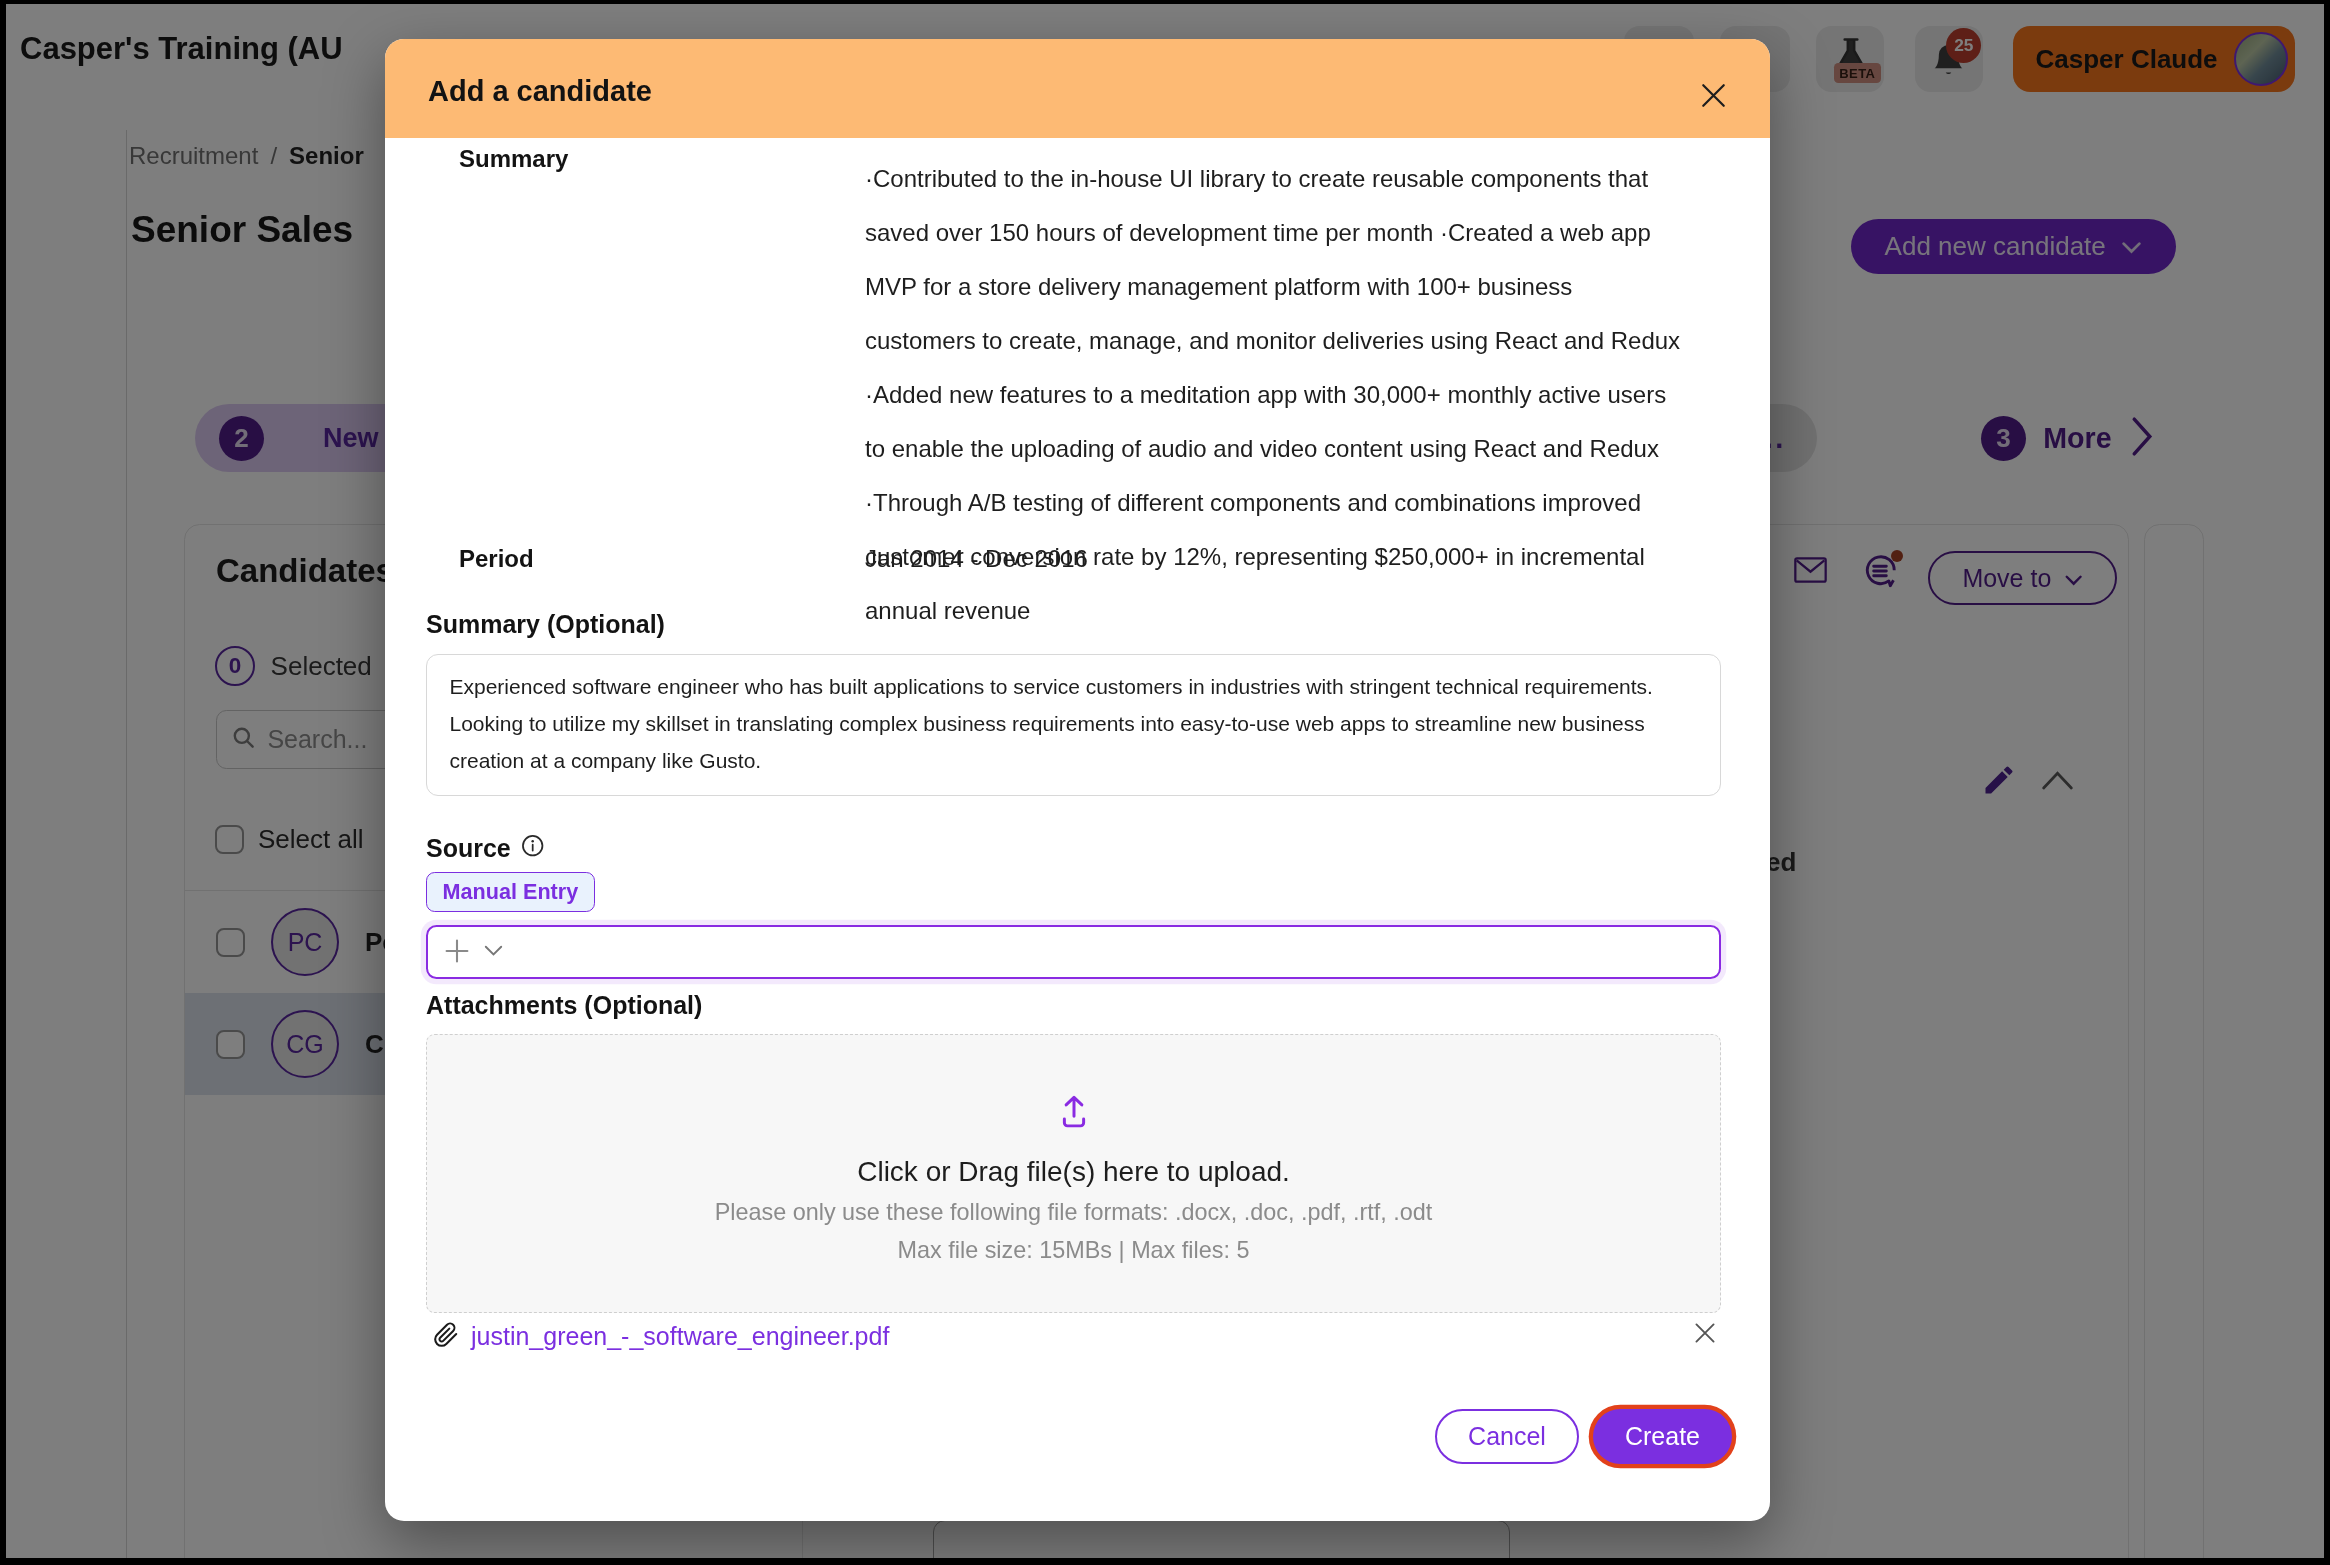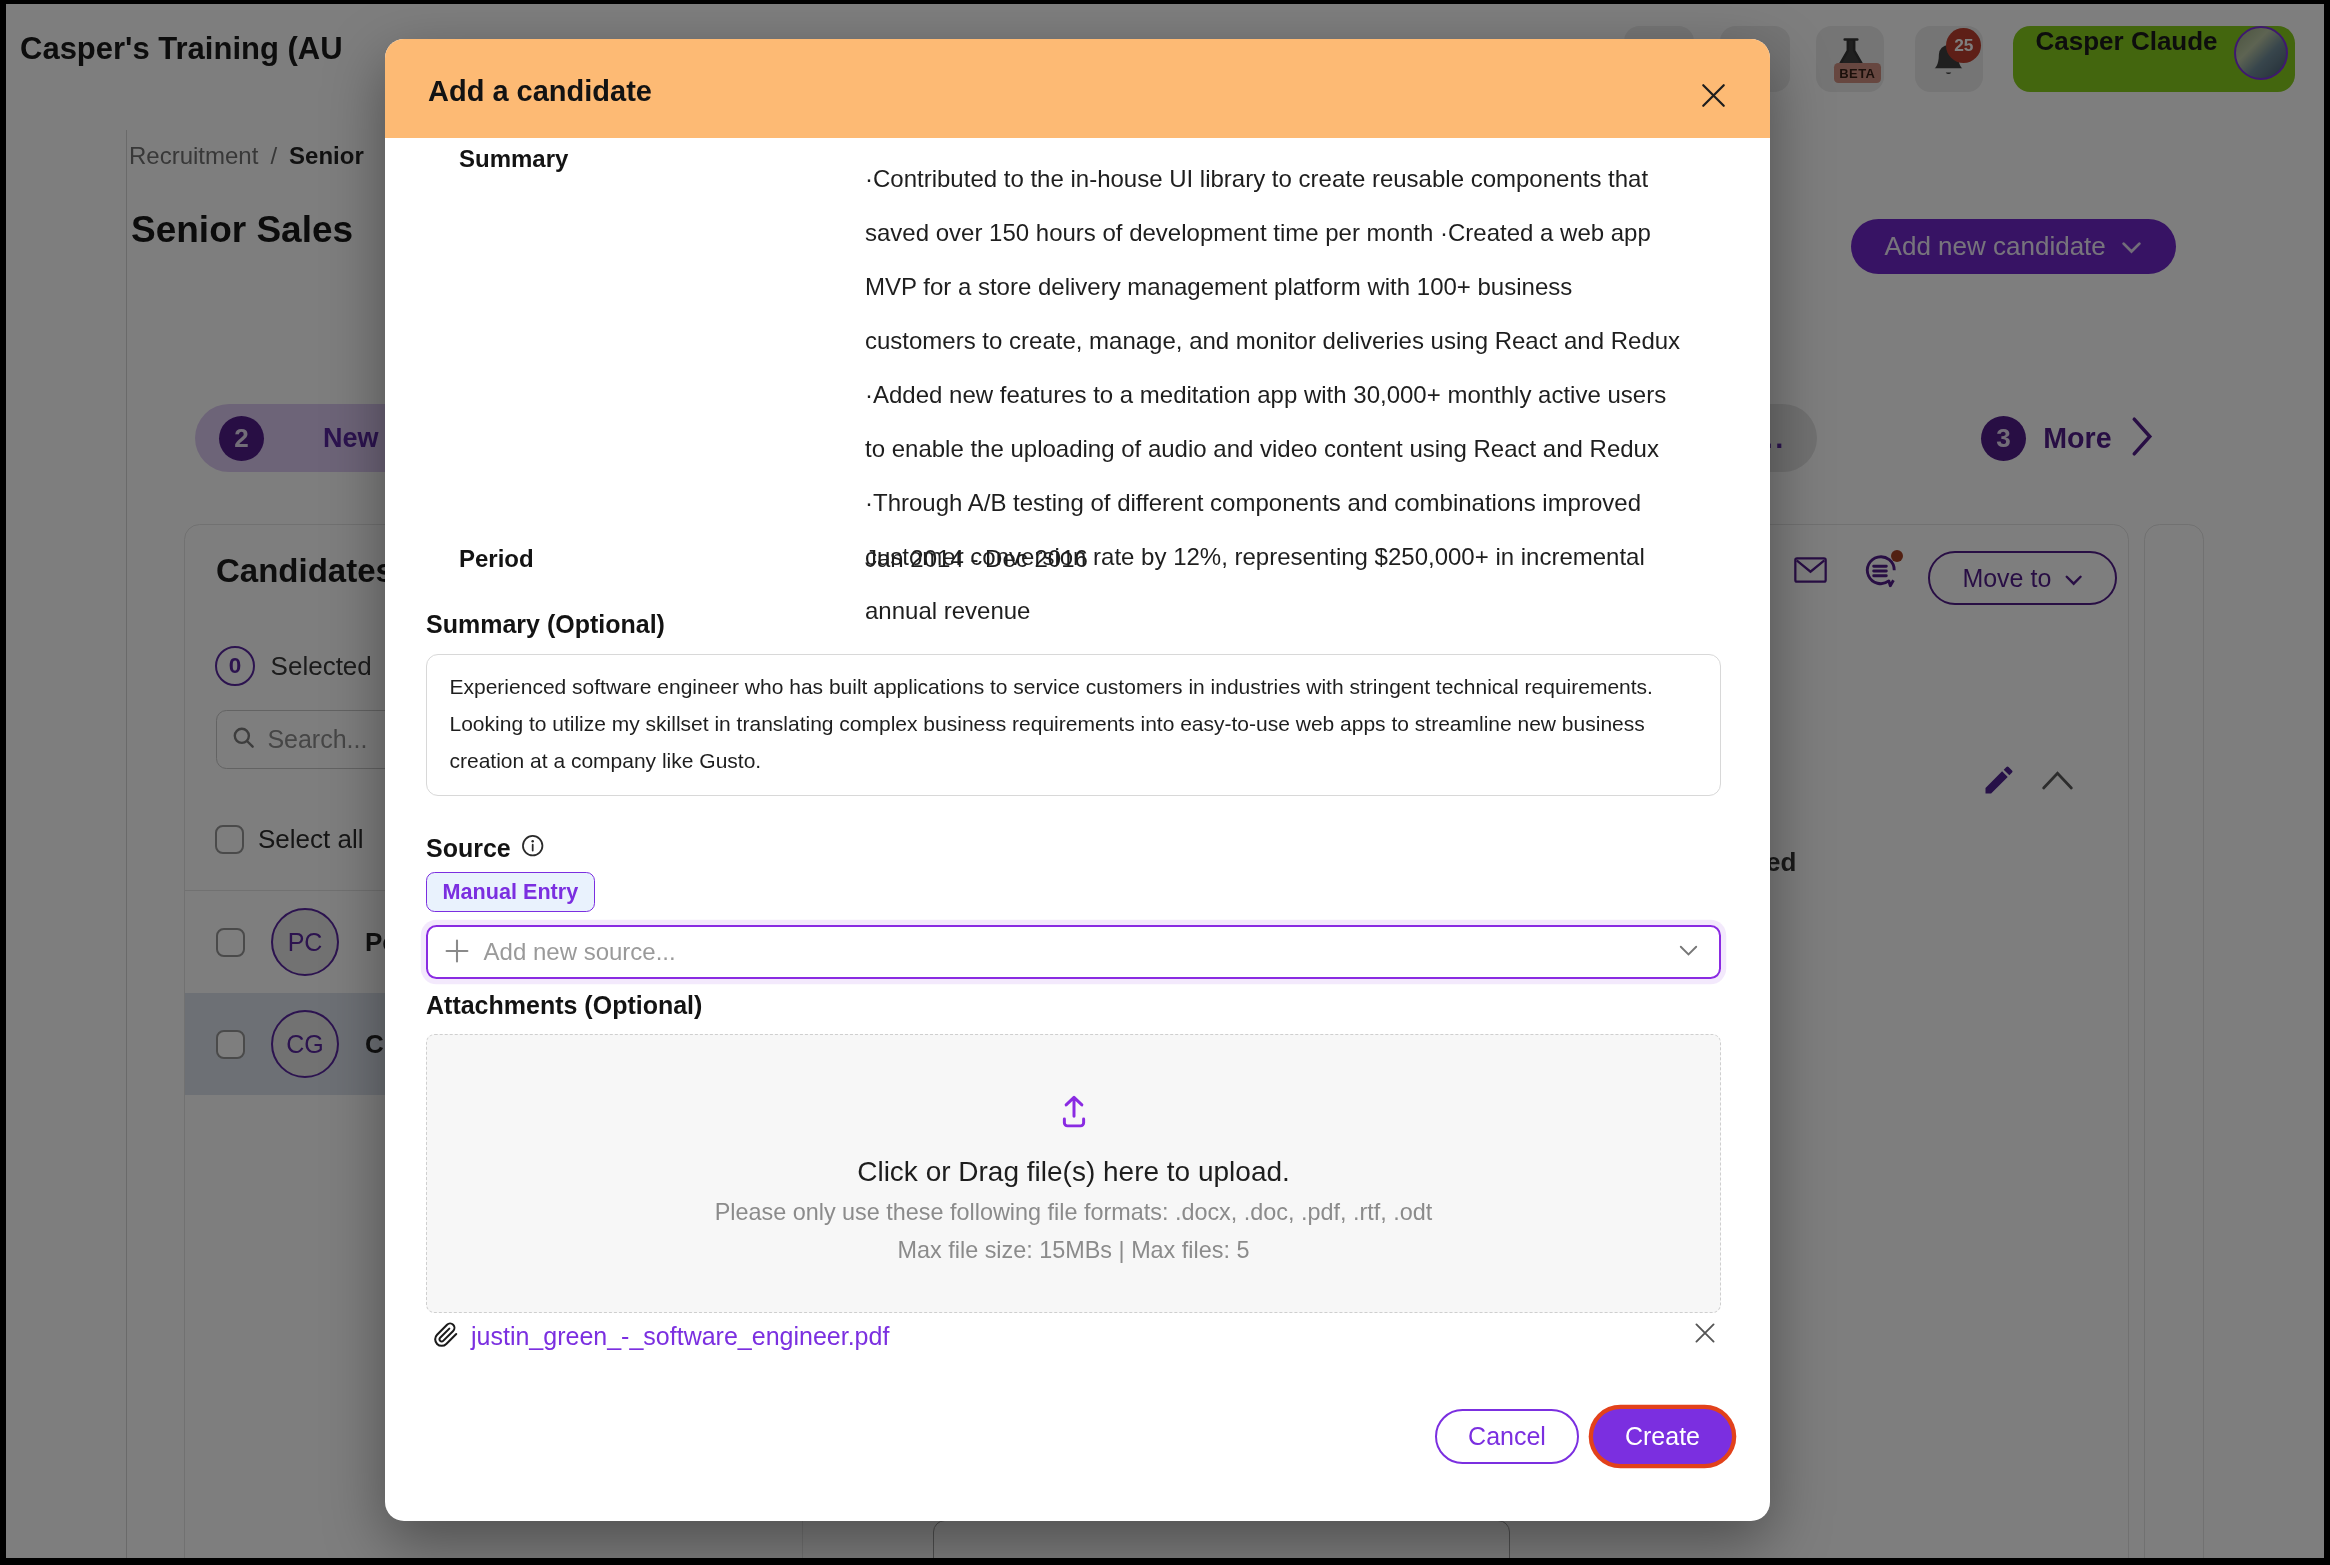--- a/index.html
+++ b/index.html
@@ -17,22 +17,22 @@
   .tb-b1 { left:1624px; width:70px; }
   .tb-b2 { left:1720px; width:70px; }
   .tb-flask { left:1816px; width:68px; }
   .tb-bell { left:1915px; width:68px; }
   .tb-flask svg { position:absolute; left:15.6px; top:10.4px; }
   .beta { position:absolute; right:3.5px; bottom:8.7px; background:#cf8d7e; color:#31190f; font-size:13px; font-weight:700;
     padding:2.6px 5.2px; border-radius:4.3px; letter-spacing:0.4px;margin-top:7px; }
   .tb-bell svg { position:absolute; left:17.3px; top:15.6px; }
   .notif { position:absolute; right:1.7px; top:1.7px; width:35px; height:35px; border-radius:50%; background:#bc3a28;
     color:#fff; font-size:17.3px; font-weight:700; display:flex; align-items:center; justify-content:center; }
-  .tb-user { left:2013px; top:26px; width:282px; height:66px; background:#84cc16; border-radius:17.3px;
-    display:flex; justify-content:space-between; padding:0 7px 0 22.5px; }
+  .tb-user { left:2013px; top:26px; width:282px; height:66px; background:#f97316; border-radius:17.3px;
+    display:flex; align-items:center; justify-content:space-between; padding:0 7px 0 22.5px; }
   .tb-user .uname { font-size:26px; font-weight:700; color:#141414; }
   .avatar { width:54px; height:54px; border-radius:50%; border:2.6px solid #7b2be0;
     background:linear-gradient(135deg,#93a97b 0%,#bcc8a4 35%,#6d8a97 60%,#41586e 100%); }
 
   .breadcrumb { left:129px; top:142px; font-size:24px; color:#6d6d6d; display:flex; gap:12px; }
   .breadcrumb .cur { color:#1d1d1d; font-weight:700; }
   .page-heading { left:131px; top:209px; font-size:37px; font-weight:700; color:#111; white-space:nowrap; }
 
   .add-cand { left:1851px; top:219px; width:325px; height:55px; border-radius:28px; background:#6b21c8;
     color:#f1ebfb; font-size:26px; display:flex; align-items:center; justify-content:center; gap:15.6px; }
@@ -296,21 +296,20 @@
   </div>
   <div class="chip">
     <span>Manual Entry</span>
   </div>
   <div class="src-input">
     <span>
       <svg width="26" height="26" viewBox="0 0 30 30">
           <path d="M15 3v24M3 15h24" stroke="#8a8a8a" stroke-width="2.4" stroke-linecap="round"></path>
         </svg>
     </span>
-    <span class="src-ph">Add new source...</span>
     <span>
       <svg width="19" height="12" viewBox="0 0 22 14">
           <path d="M2 2l9 9 9-9" fill="none" stroke="#777" stroke-width="2.2" stroke-linecap="round"></path>
         </svg>
     </span>
   </div>
 
   <div class="sec-h h-att">Attachments (Optional)</div>
   <div class="dropzone">
     <span>

